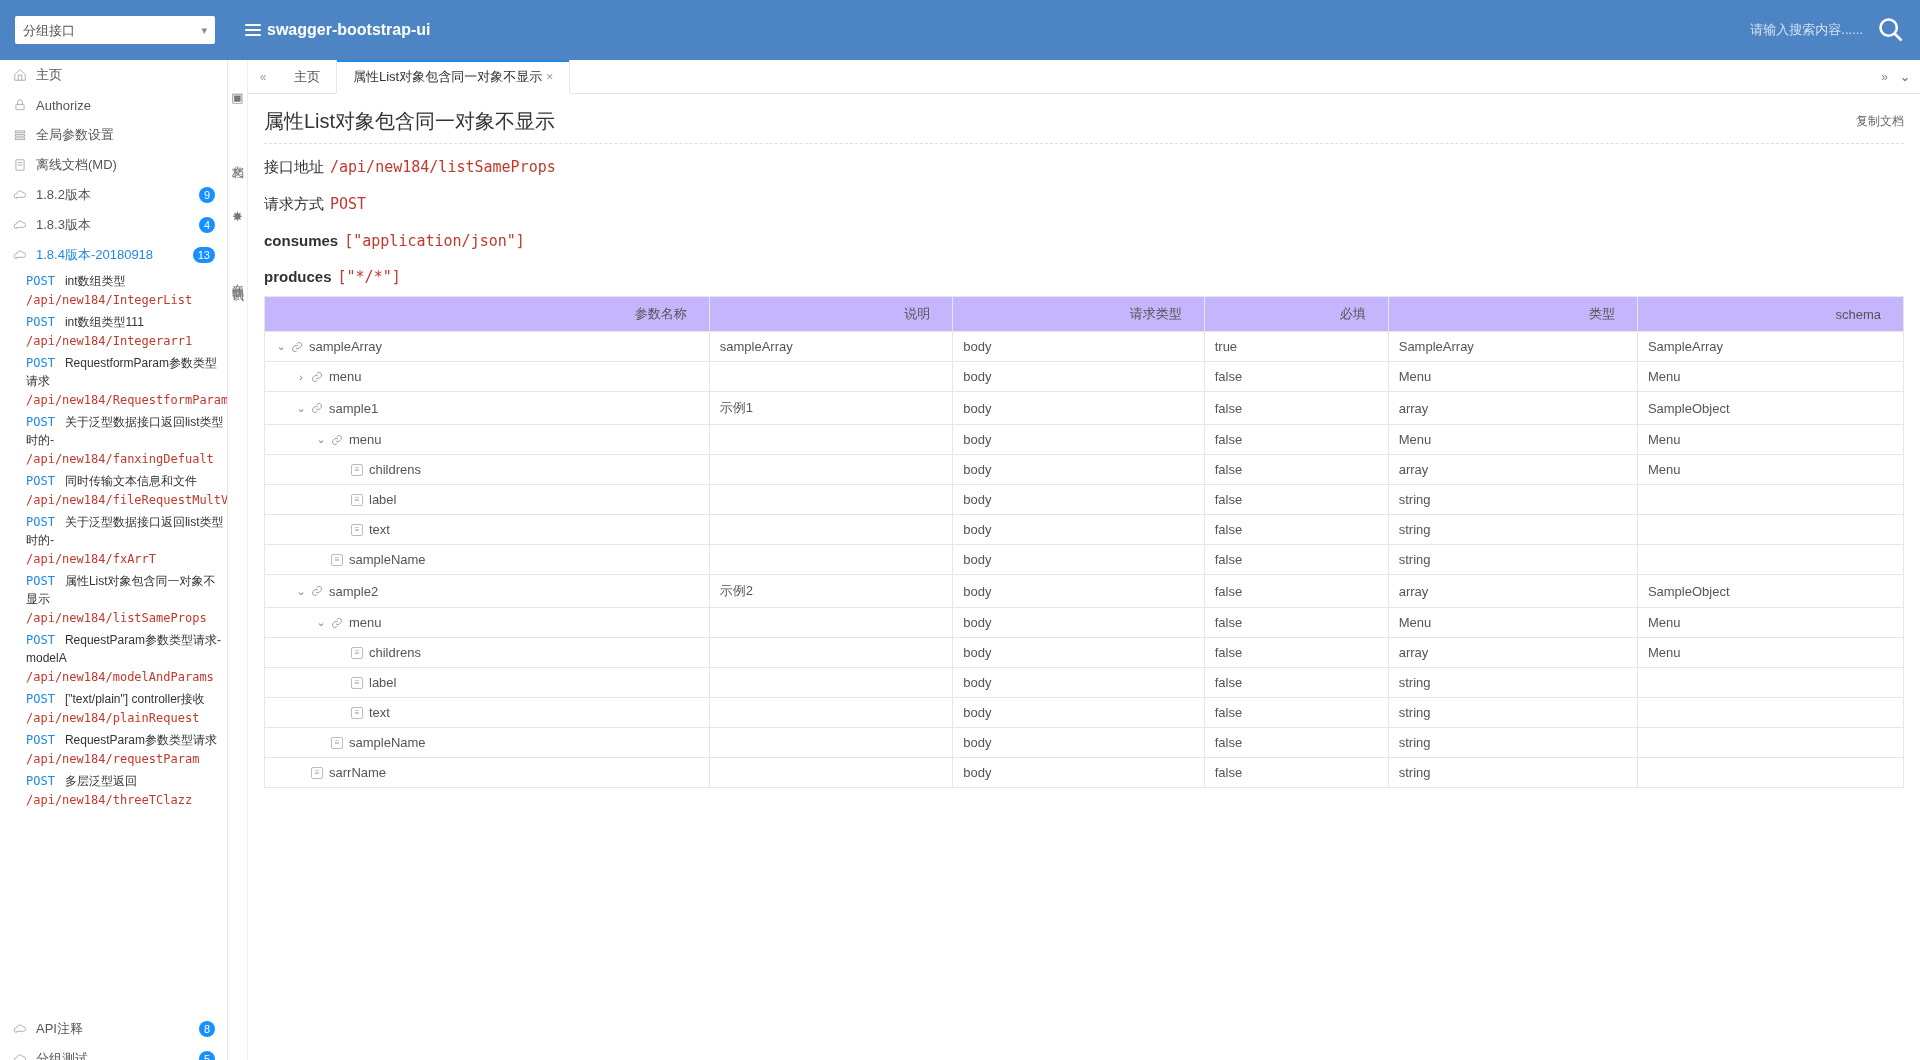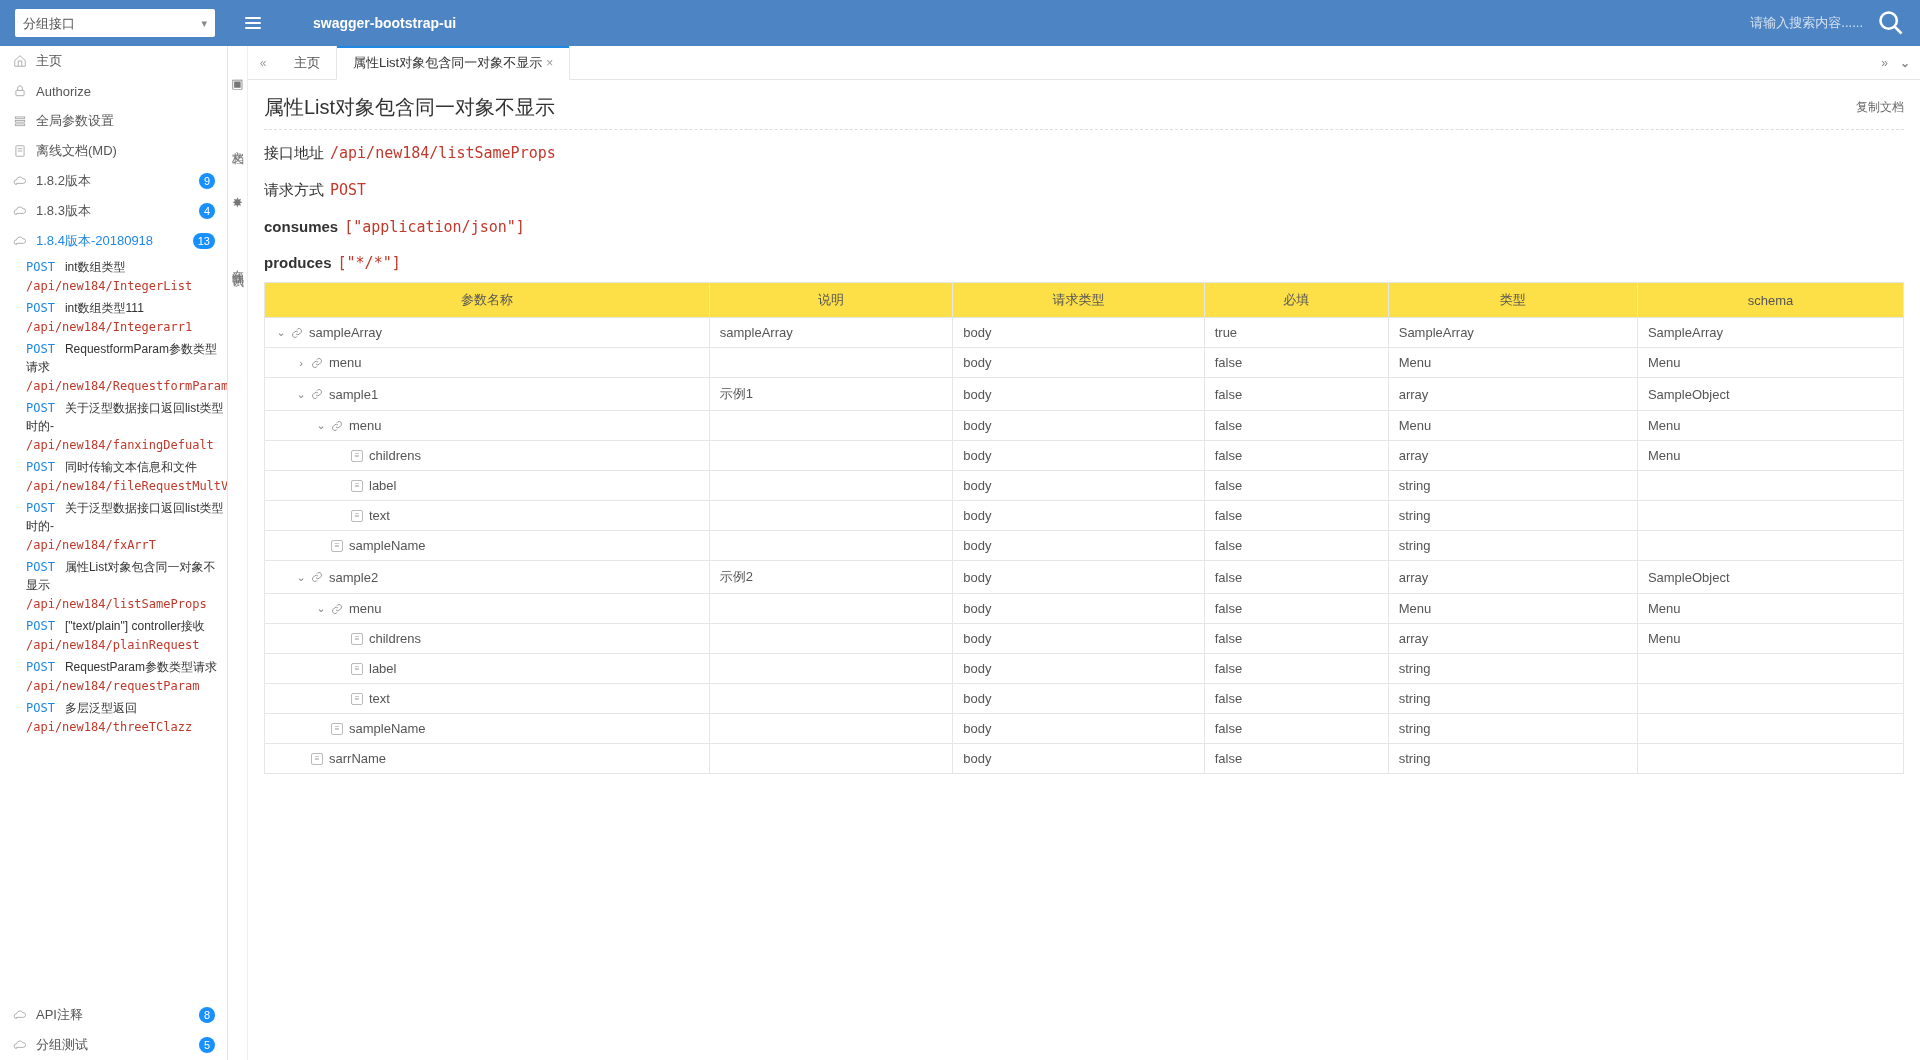--- a/index.html
+++ b/index.html
@@ -1,24 +1,24 @@
 <!DOCTYPE html>
 <html><head>
 <meta charset="utf-8">
 <style>
 * { margin: 0; padding: 0; box-sizing: border-box; }
 body { font-family: "Helvetica Neue", Helvetica, Arial, sans-serif; font-size: 13px; color: #333; background: #fff; overflow: hidden; }
-.header { height: 46px; background: #4d84c4; display: flex; align-items: center; color: #fff; padding: 0 15px; }
+.header { height: 60px; background: #4d84c4; display: flex; align-items: center; color: #fff; padding: 0 15px; }
 .header-select { width: 200px; height: 28px; background: #fff; border: none; border-radius: 2px; padding: 0 24px 0 8px; font-size: 13px; color: #555; appearance: none; position: relative; }
 .header-select-wrap { position: relative; }
 .header-select-wrap::after { content: '▾'; position: absolute; right: 8px; top: 50%; transform: translateY(-50%); color: #888; pointer-events: none; font-size: 11px; }
 .header-hamburger { margin-left: 30px; display:flex; align-items:center; gap:6px; }
 .hamburger-icon { display: inline-block; width: 16px; }
 .hamburger-icon span { display:block; height:2px; background:#fff; margin:3px 0; border-radius:1px; }
-.header-title { font-size: 14px; font-weight: bold; color: #fff; margin-left: 46px; }
+.header-title { font-size: 16px; font-weight: bold; color: #fff; }
 .header-spacer { flex: 1; }
 .header-search-ph { color: #d5e2f1; font-size: 13px; margin-right: 14px; }
 .search-icon-svg { width: 28px; height: 28px; fill: none; stroke: #fff; stroke-width: 2.2; }
 
 .body { display: flex; height: calc(100vh - 46px); }
 
 .sidebar { width: 228px; border-right: 1px solid #e6e6e6; overflow-y: auto; background: #fff; display:flex; flex-direction:column; }
 .sidebar-scroll { flex:1; overflow-y:auto; }
 .side-item { height: 30px; display:flex; align-items:center; padding: 0 12px; cursor:pointer; color:#555; position:relative; }
 .side-item .side-ic { width:16px; height:16px; margin-right:8px; display:inline-flex; align-items:center; justify-content:center; color:#9aa0a6; }
@@ -53,21 +53,21 @@
 .doc-top { display:flex; align-items:center; justify-content:space-between; border-bottom:1px dashed #ddd; padding-bottom:8px; }
 .doc-title { font-size:20px; color:#333; font-weight:400; }
 .doc-copy { color:#666; font-size:12px; cursor:pointer; }
 .kv { margin-top:14px; font-size:15px; }
 .kv .k { color:#333; display:inline-block; }
 .kv .v { font-family: Consolas, monospace; color:#c0392b; margin-left:6px; }
 .kv.row2 { margin-top:18px; }
 .sec-label { margin-top:18px; font-size:13px; color:#333; }
 
 table.params { width:100%; border-collapse:collapse; margin-top:10px; font-size:13px; }
-table.params th { background:#fde047; border:1px solid #e6e6e6; text-align:center; padding:8px 22px; font-weight:normal; color:#555; }
+table.params th { background:#c4b5fd; border:1px solid #e6e6e6; text-align:right; padding:8px 22px; font-weight:normal; color:#555; }
 table.params td { border:1px solid #e6e6e6; padding:7px 10px; color:#555; }
 .required-true { color:#c0392b; }
 .name-cell { display:flex; align-items:center; }
 .tree-toggle { display:inline-flex; width:12px; justify-content:center; color:#888; font-size:11px; margin-right:4px; }
 .link-ic { display:inline-flex; width:12px; height:12px; margin-right:6px; color:#999; }
 .row-ic { display:inline-flex; width:12px; height:12px; margin-right:6px; color:#999; border:1px solid #bbb; border-radius:2px; font-size:8px; align-items:center; justify-content:center; }
 .indent-0{padding-left:0}.indent-1{padding-left:20px}.indent-2{padding-left:40px}.indent-3{padding-left:60px}
 
 svg.icn { width:14px; height:14px; stroke:#aaa; fill:none; stroke-width:1.6; }
 </style>
@@ -167,20 +167,21 @@
           </div>
         </div>
       <div class="tree-wrap" id="side-tree">
           <div class="tree-node"><span class="method">POST</span><span class="title">int数组类型</span><span class="url">/api/new184/IntegerList</span></div>
           <div class="tree-node"><span class="method">POST</span><span class="title">int数组类型111</span><span class="url">/api/new184/Integerarr1</span></div>
           <div class="tree-node"><span class="method">POST</span><span class="title">RequestformParam参数类型请求</span><span class="url">/api/new184/RequestformParam</span></div>
           <div class="tree-node"><span class="method">POST</span><span class="title">关于泛型数据接口返回list类型时的-</span><span class="url">/api/new184/fanxingDefualt</span></div>
           <div class="tree-node"><span class="method">POST</span><span class="title">同时传输文本信息和文件</span><span class="url">/api/new184/fileRequestMultValues</span></div>
           <div class="tree-node"><span class="method">POST</span><span class="title">关于泛型数据接口返回list类型时的-</span><span class="url">/api/new184/fxArrT</span></div>
           <div class="tree-node"><span class="method">POST</span><span class="title">属性List对象包含同一对象不显示</span><span class="url">/api/new184/listSameProps</span></div>
+          <div class="tree-node"><span class="method">POST</span><span class="title">RequestParam参数类型请求-modelA</span><span class="url">/api/new184/modelAndParams</span></div>
           <div class="tree-node"><span class="method">POST</span><span class="title">["text/plain"] controller接收</span><span class="url">/api/new184/plainRequest</span></div>
           <div class="tree-node"><span class="method">POST</span><span class="title">RequestParam参数类型请求</span><span class="url">/api/new184/requestParam</span></div>
           <div class="tree-node"><span class="method">POST</span><span class="title">多层泛型返回</span><span class="url">/api/new184/threeTClazz</span></div>
         </div>
     </div>
     <div class="side-bottom" id="side-bottom">
         <div class="side-item">
           <span class="side-ic">
             <svg class="icn" viewBox="0 0 24 24">
               <path d="M6 18a4 4 0 010-8 6 6 0 0111-2 4 4 0 011 8H6z"></path>

